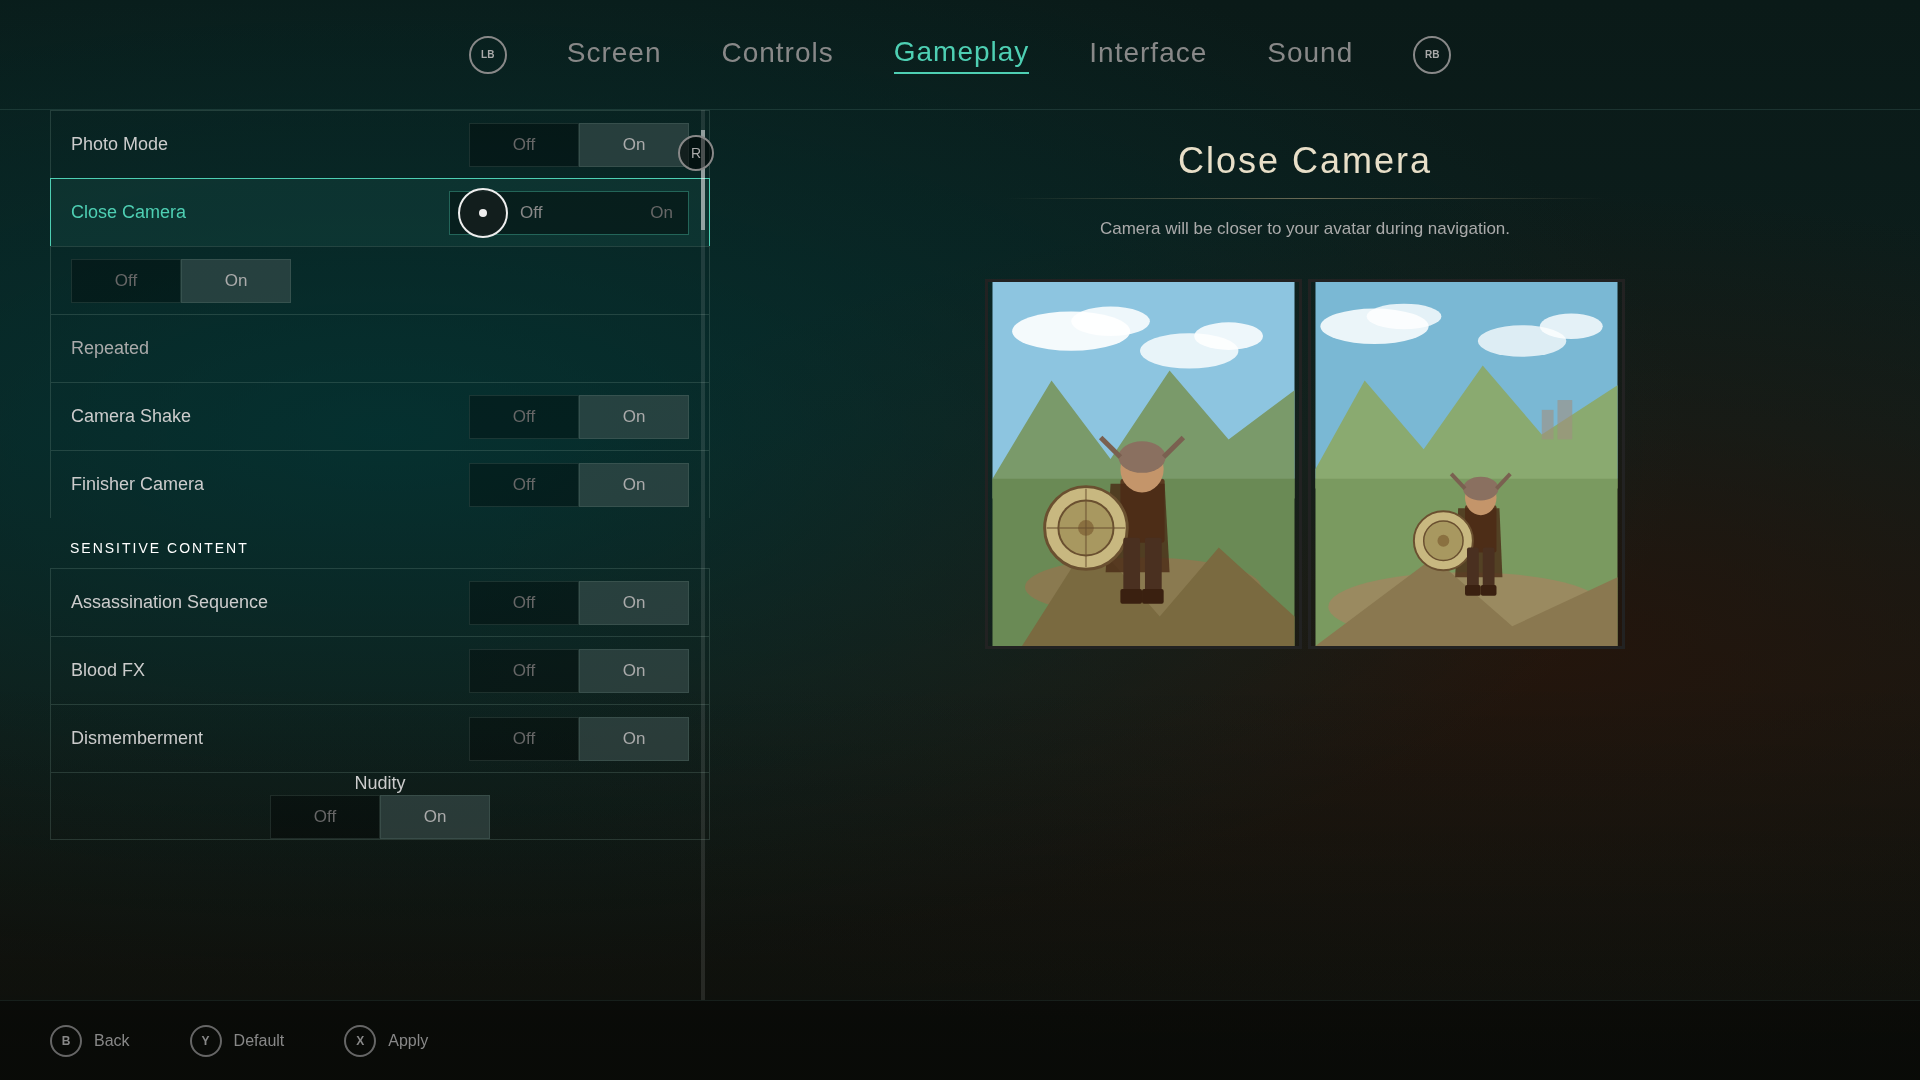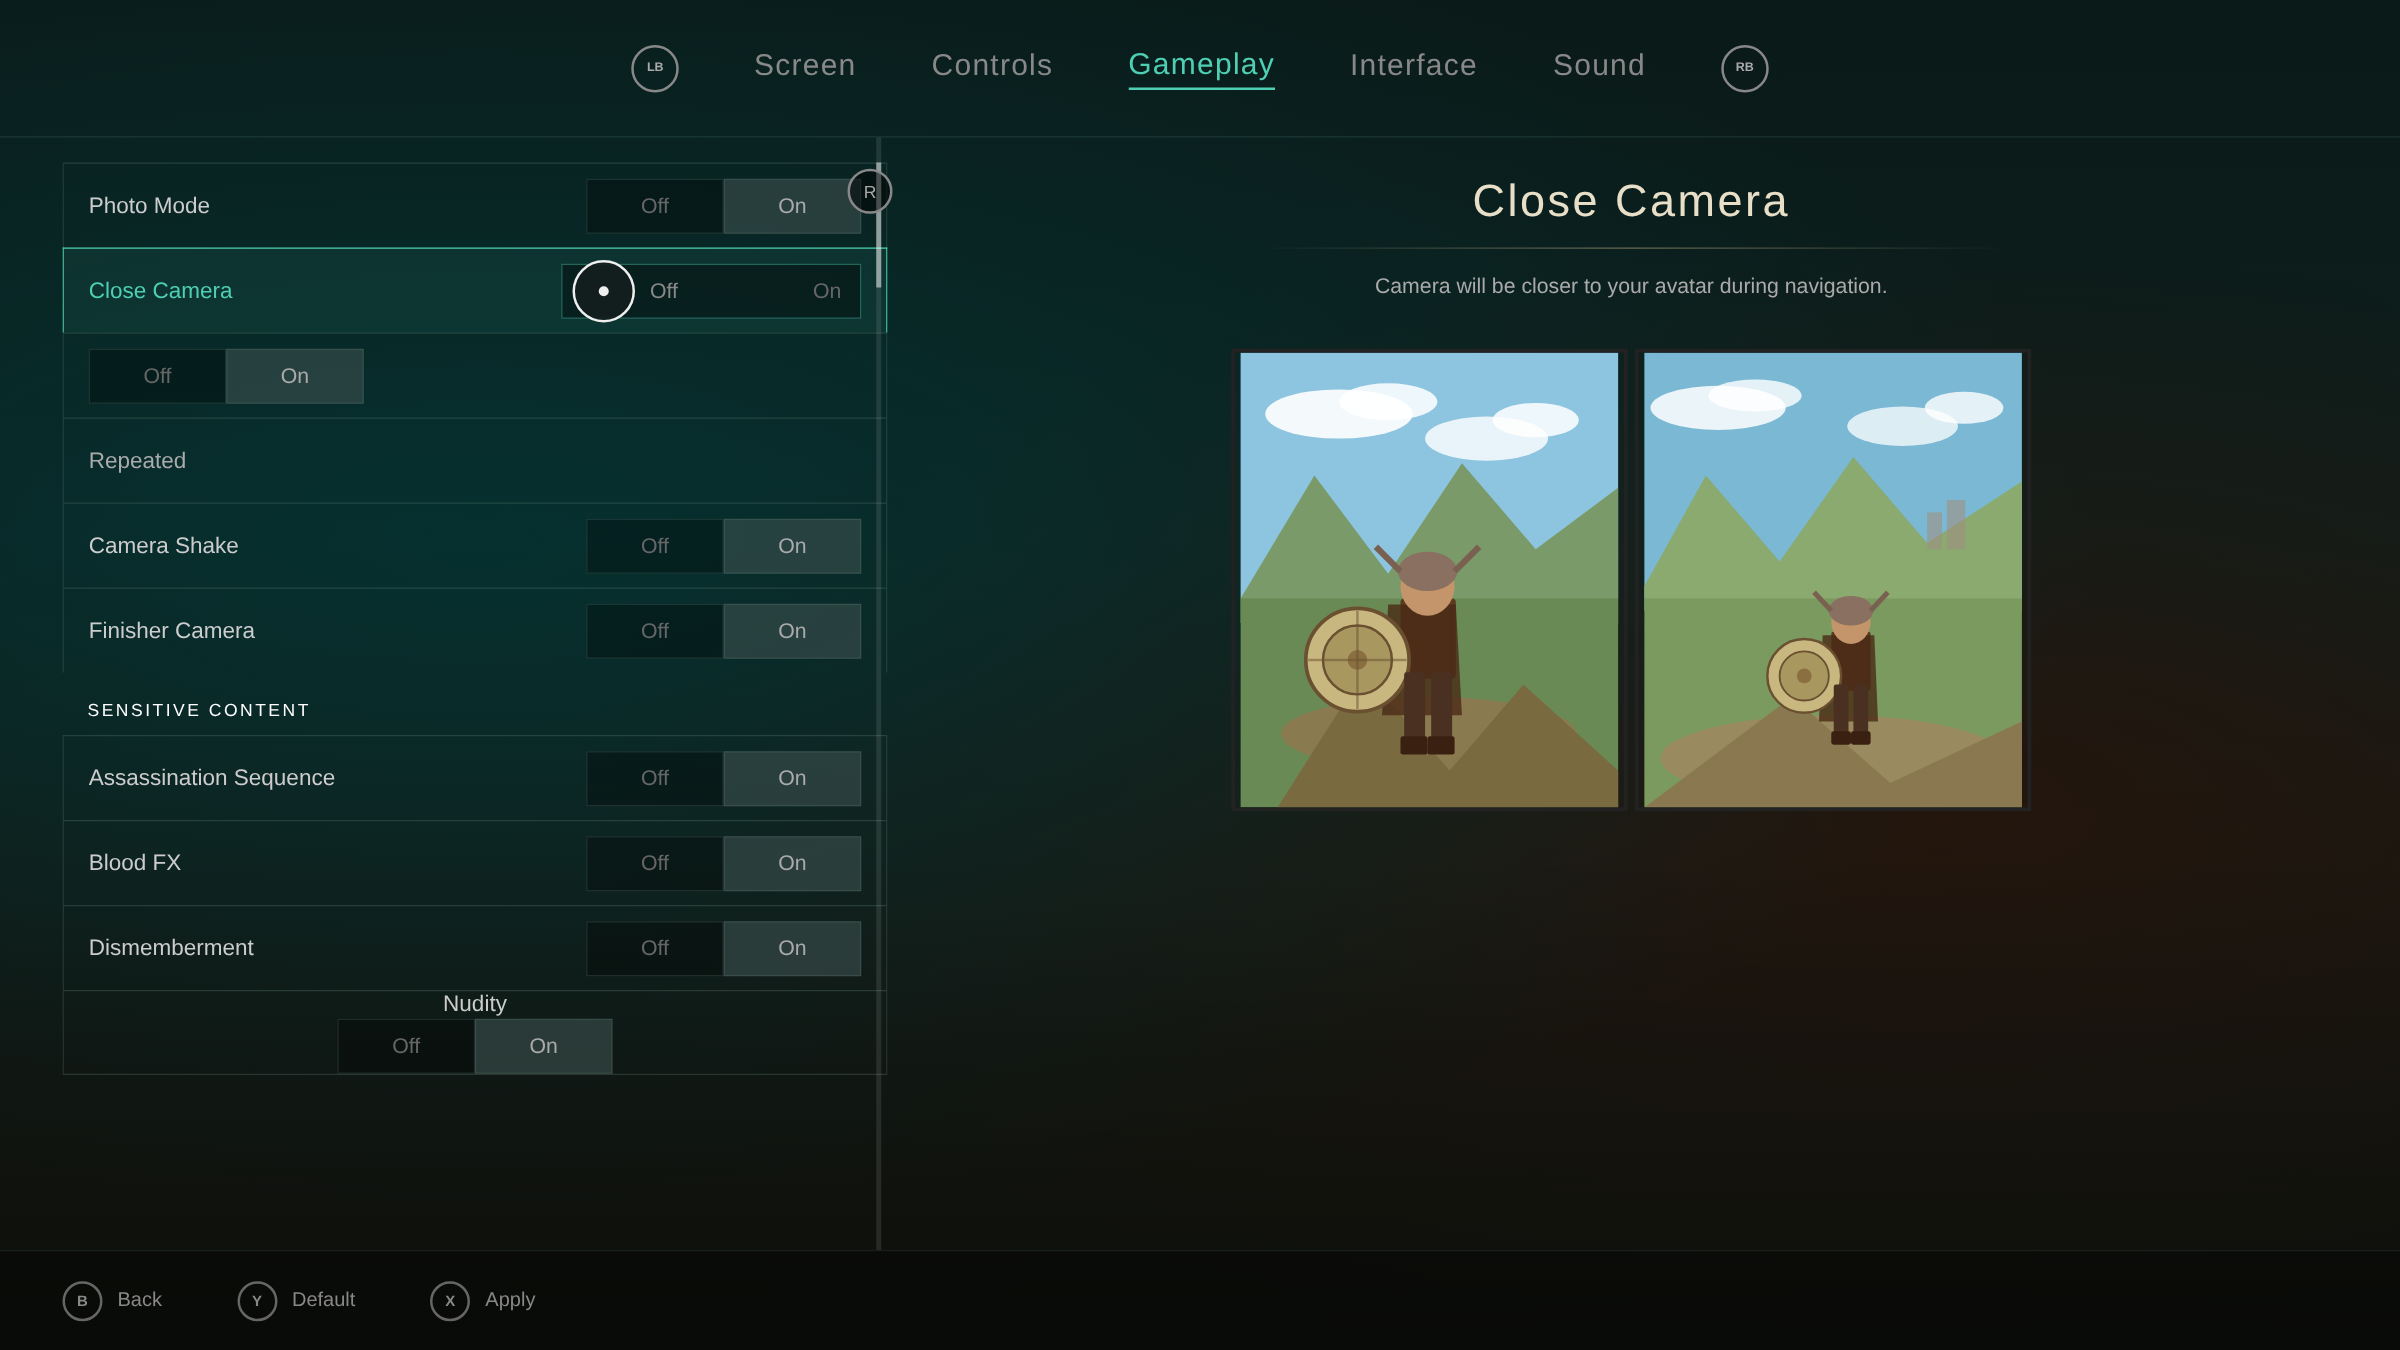--- a/index.html
+++ b/index.html
@@ -58,21 +58,21 @@
       border-radius: 50%;
       display: flex;
       align-items: center;
       justify-content: center;
       color: #aaa;
       font-size: 10px;
       font-weight: bold;
     }
 
     .nav-tab {
-      font-size: 24px;
+      font-size: 28px;
       color: #888;
       letter-spacing: 1px;
       cursor: pointer;
       padding-bottom: 4px;
     }
 
     .nav-tab.active {
       color: #4ecfb3;
       border-bottom: 2px solid #4ecfb3;
     }
@@ -340,21 +340,20 @@
       background: rgba(0,0,0,0.5);
       margin-top: 25px;
     }
 
     .settings-list {
       width: 100%;
     }
 
     
     .photo-mode-row {
-      margin-top: 20px;
     }
   </style>
 </head>
 <body>
 
 <div class="bg-overlay"></div>
 <div class="bg-trees"></div>
 
 <nav class="top-nav">
   <div class="nav-btn-icon">LB</div>

